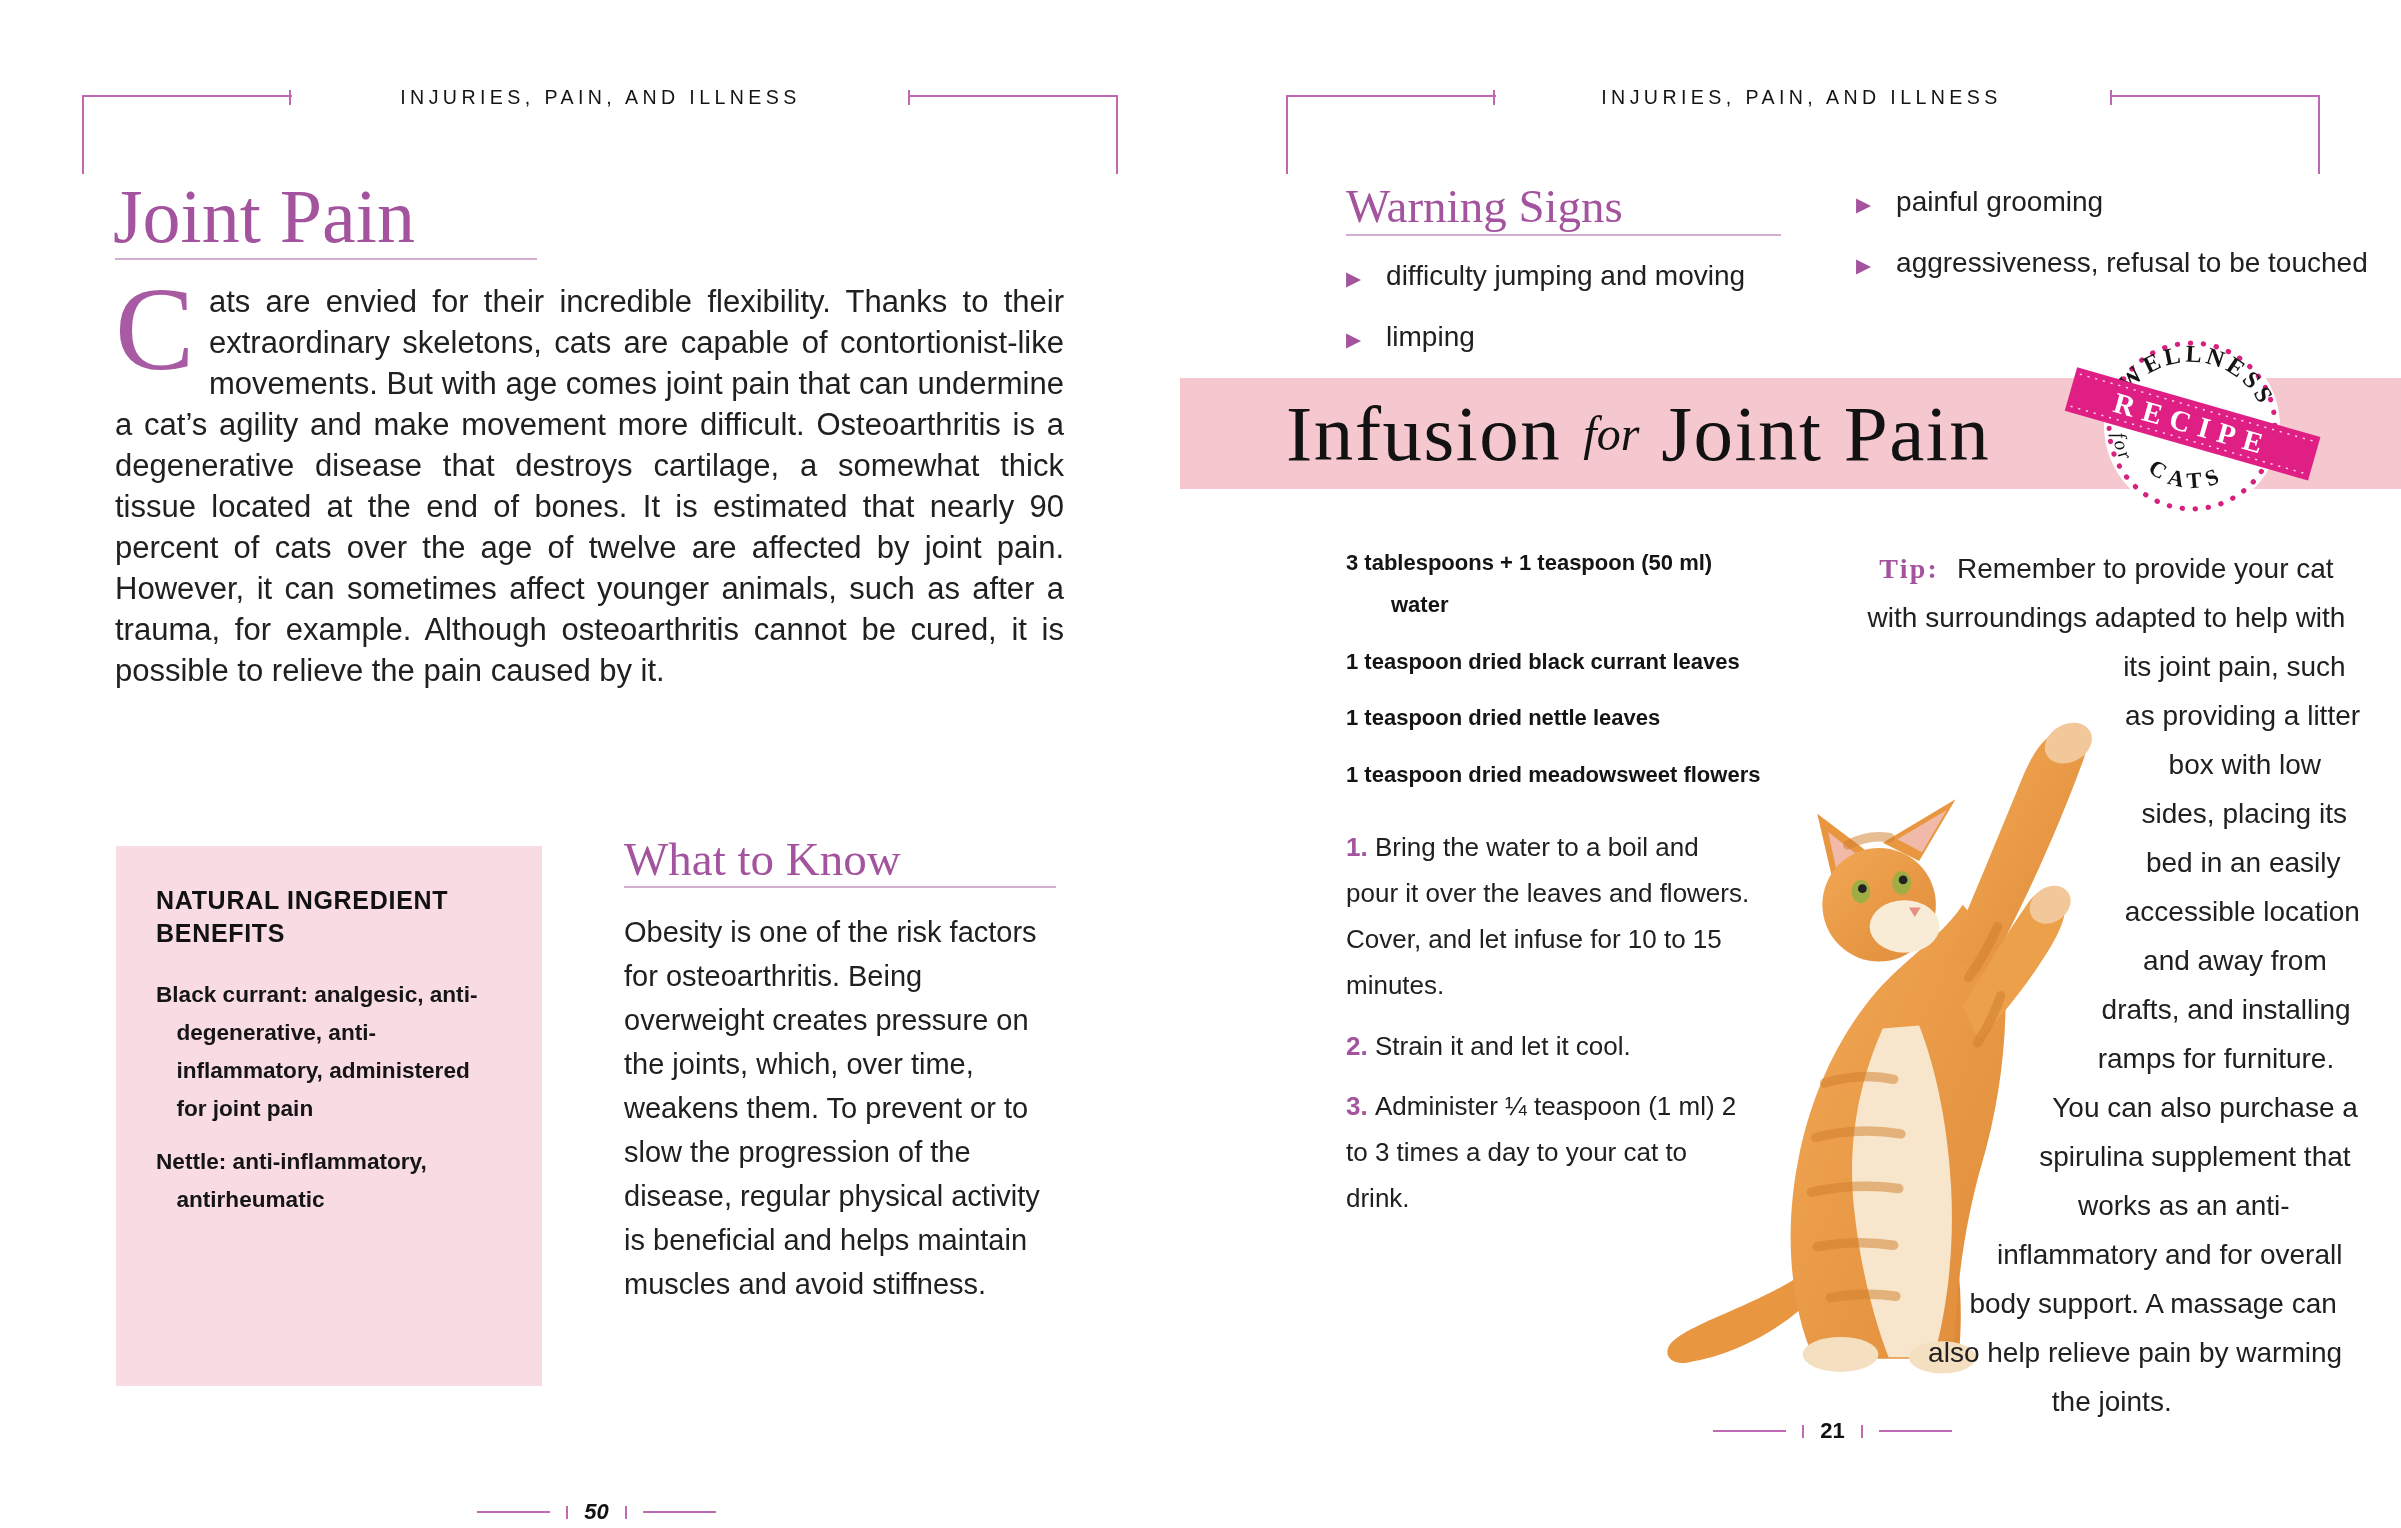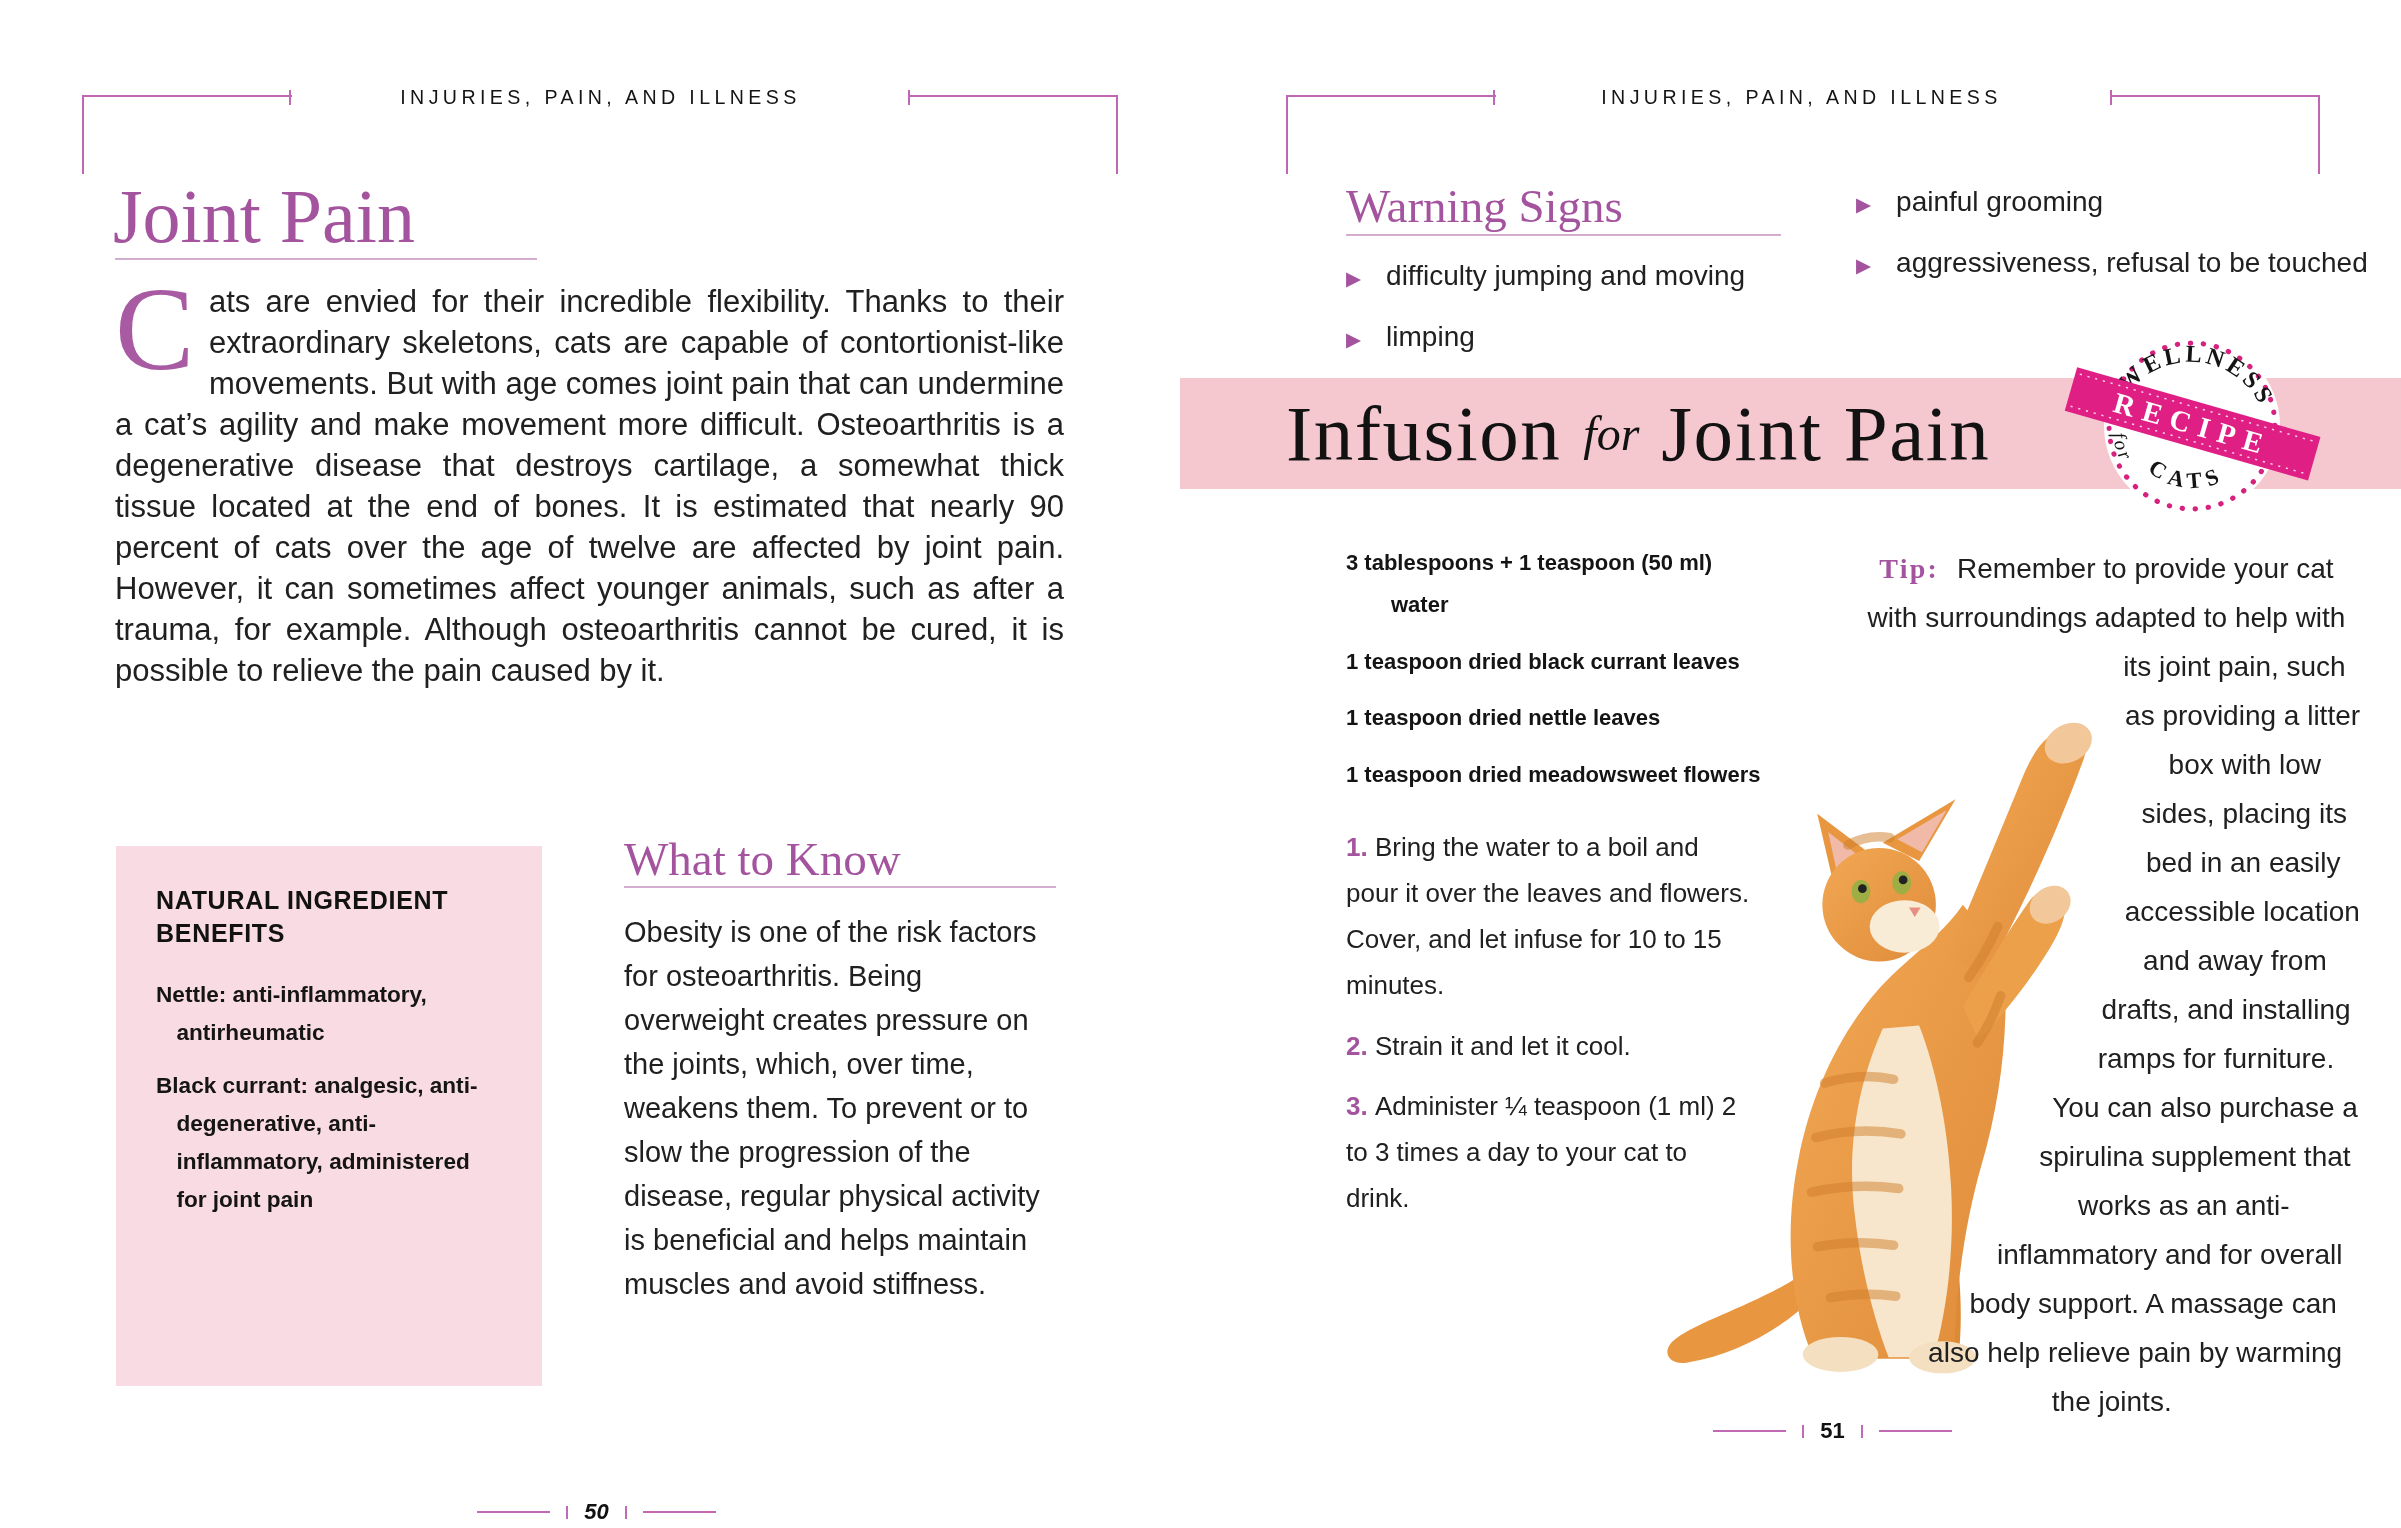--- a/index.html
+++ b/index.html
@@ -82,22 +82,22 @@
   <div class="bk bk-v" style="left:1116px; top:95px;"></div>
 
   <div class="abs page-title" style="left:113px; top:173px;">Joint Pain</div>
   <div class="abs title-rule" style="left:115px; top:258px; width:422px;"></div>
 
   <p class="abs intro" style="left:115px; top:281px;">Cats are envied for their incredible flexibility. Thanks to their extraordinary skeletons, cats are capable of contortionist-like movements. But with age comes joint pain that can undermine a cat’s agility and make movement more difficult. Osteoarthritis is a degenerative disease that destroys cartilage, a somewhat thick tissue located at the end of bones. It is estimated that nearly 90 percent of cats over the age of twelve are affected by joint pain. However, it can sometimes affect younger animals, such as after a trauma, for example. Although osteoarthritis cannot be cured, it is possible to relieve the pain caused by it.</p>
 
   <div class="abs benefits-box" style="left:116px; top:846px;">
     <div class="benefits-title">NATURAL INGREDIENT BENEFITS</div>
     <div style="height:26px;"></div>
+    <div class="benefit-item">Black currant: analgesic, anti-degenerative, anti-inflammatory, administered for joint pain</div>
     <div class="benefit-item">Nettle: anti-inflammatory, antirheumatic</div>
-    <div class="benefit-item">Black currant: analgesic, anti-degenerative, anti-inflammatory, administered for joint pain</div>
   </div>
 
   <div class="abs heading2" style="left:624px; top:832px;">What to Know</div>
   <div class="abs title-rule" style="left:624px; top:886px; width:432px;"></div>
   <div class="abs wtk-body" style="left:624px; top:910px;">Obesity is one of the risk factors for osteoarthritis. Being overweight creates pressure on the joints, which, over time, weakens them. To prevent or to slow the progression of the disease, regular physical activity is beneficial and helps maintain muscles and avoid stiffness.</div>
 
   <div class="abs pgfoot" style="left:477px; top:1499px;font-style:italic;">
     <div class="pg-line"></div>
     <div class="pg-tick"></div>
     <span class="pg-num">50</span>
@@ -220,19 +220,19 @@
   </svg>
 
   <div class="abs tip" style="left:1852px; top:544px;">
     <div class="cat-spacer"></div>
     <span class="tip-label">Tip:</span><span>Remember to provide your cat with surroundings adapted to help with its joint pain, such as providing a litter box with low sides, placing its bed in an easily accessible location and away from drafts, and installing ramps for furniture. You can also purchase a spirulina supplement that works as an anti-inflammatory and for overall body support. A massage can also help relieve pain by warming the joints.</span>
   </div>
 
   <div class="abs pgfoot" style="left:1713px; top:1418px;">
     <div class="pg-line"></div>
     <div class="pg-tick"></div>
-    <span class="pg-num">51</span>
+    <span class="pg-num">21</span>
     <div class="pg-tick"></div>
     <div class="pg-line"></div>
   </div>
 
 </div>
 
 
 </body></html>

